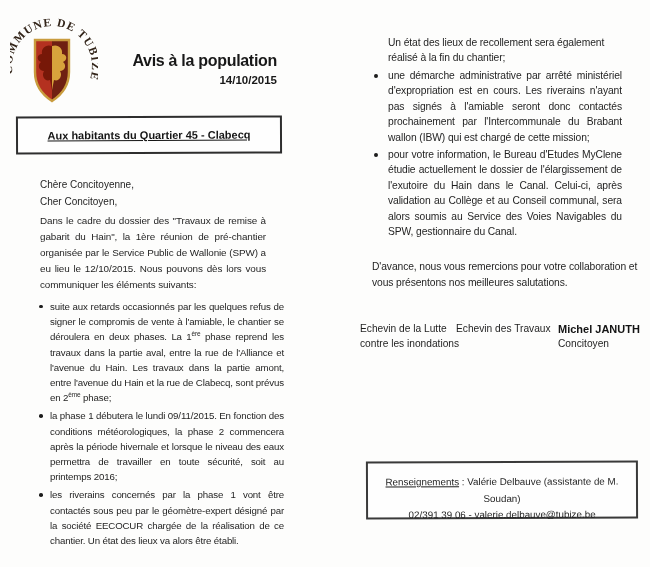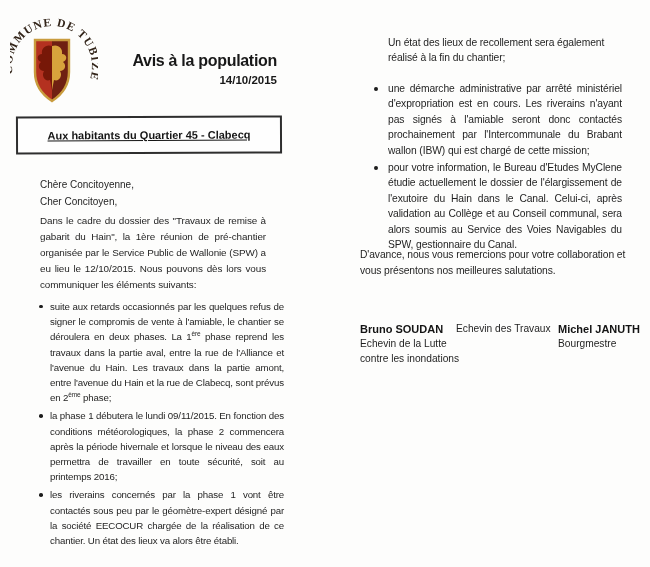--- a/index.html
+++ b/index.html
@@ -35,24 +35,24 @@
     content:""; position:absolute; width:3.6px; height:3.6px;
     border-radius:50%; background:#1d1d1d;
   }
   .bullets-left { left:32px; top:299px; width:234px; padding-left:18px; box-sizing:content-box; }
   .bullets-left li { font-size:9.7px; line-height:15.2px; letter-spacing:-0.15px; margin-bottom:3px; }
   .bullets-left li::before { left:-11px; top:5.5px; }
   sup { font-size:6.5px; line-height:0; }
 
   
   .continuation { left:388px; top:35px; width:234px; margin:0; font-size:10.3px; line-height:15.4px; letter-spacing:-0.1px; }
-  .bullets-right { left:364px; top:81px; width:234px; padding-left:24px; }
+  .bullets-right { left:364px; top:68px; width:234px; padding-left:24px; }
   .bullets-right li { font-size:10.3px; line-height:15.4px; letter-spacing:-0.1px; margin-bottom:2px; }
   .bullets-right li::before { left:-14px; top:6px; width:3.8px; height:3.8px; }
-  .closing { left:360px; top:247px; width:272px; margin:0; font-size:10.3px; line-height:15.5px; letter-spacing:-0.1px; }
+  .closing { left:360px; top:247px; width:272px; margin:12px; font-size:10.3px; line-height:15.5px; letter-spacing:-0.1px; }
   .sig-col { top:322px; }
   .sig-name { font-size:11px; font-weight:bold; white-space:nowrap; line-height:15px; color:#141414; }
   .sig-role { font-size:10.2px; line-height:14.5px; }
   .contact-box {
     left:366px; top:461px; width:272px; height:58px;
     border:2px solid #3a3a3a; box-sizing:border-box;
     text-align:center; padding-top:11px;
     transform:rotate(-0.2deg); background:#fefefe;
   }
   .contact-line { font-size:9.8px; line-height:16.5px; }
@@ -109,25 +109,28 @@
   <p class="abs continuation">Un état des lieux de recollement sera également réalisé à la fin du chantier;</p>
 
   <ul class="abs bullets bullets-right">
     <li>une démarche administrative par arrêté ministériel d'expropriation est en cours. Les riverains n'ayant pas signés à l'amiable seront donc contactés prochainement par l'Intercommunale du Brabant wallon (IBW) qui est chargé de cette mission;</li>
     <li>pour votre information, le Bureau d'Etudes MyClene étudie actuellement le dossier de l'élargissement de l'exutoire du Hain dans le Canal. Celui-ci, après validation au Collège et au Conseil communal, sera alors soumis au Service des Voies Navigables du SPW, gestionnaire du Canal.</li>
   </ul>
 
   <p class="abs closing">D'avance, nous vous remercions pour votre collaboration et vous présentons nos meilleures salutations.</p>
 
   <div class="abs sig-col" style="left:360px; width:100px;">
-    <div class="sig-name">Bruno SOUDAN</div>
     <div class="sig-role">Echevin de la Lutte contre les inondations</div>
   </div>
   <div class="abs sig-col" style="left:456px; width:106px;">
     <div class="sig-role">Echevin des Travaux</div>
   </div>
   <div class="abs sig-col" style="left:558px; width:90px;">
     <div class="sig-name">Michel JANUTH</div>
-    <div class="sig-role">Bourgmestre</div>
+    <div class="sig-role">Concitoyen</div>
   </div>
 
+  <div class="abs contact-box">
+    <div class="contact-line"><span class="u">Renseignements</span><span> : Valérie Delbauve (assistante de M. Soudan)</span></div>
+    <div class="contact-line">02/391 39 06 - valerie.delbauve@tubize.be</div>
+  </div>
 
 </div>
 
 </body></html>

